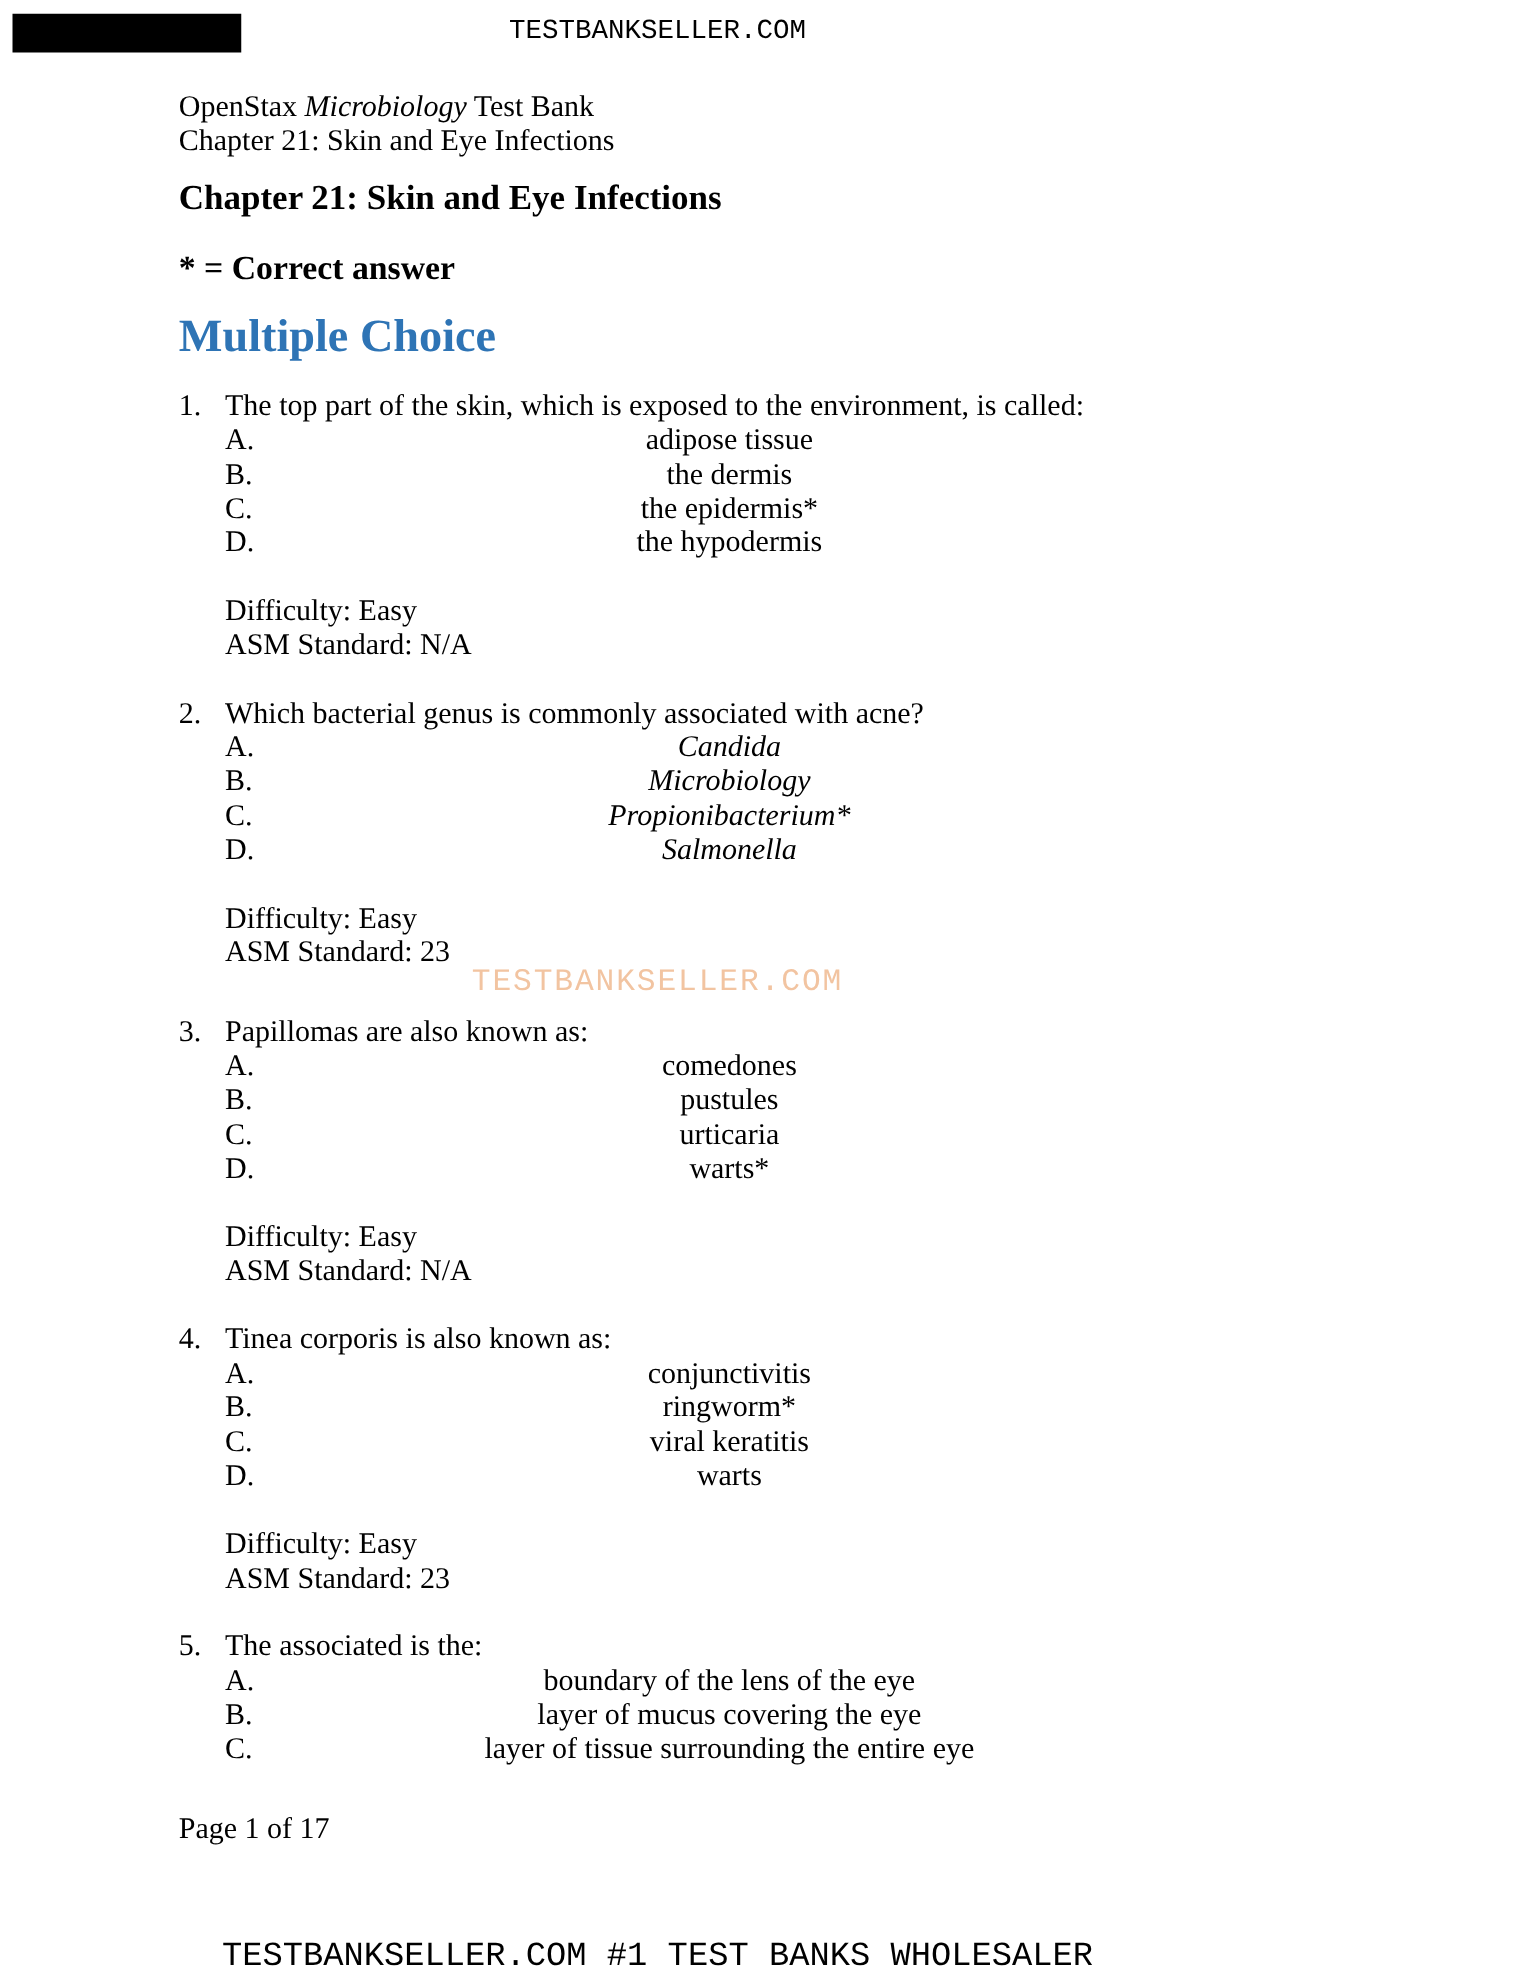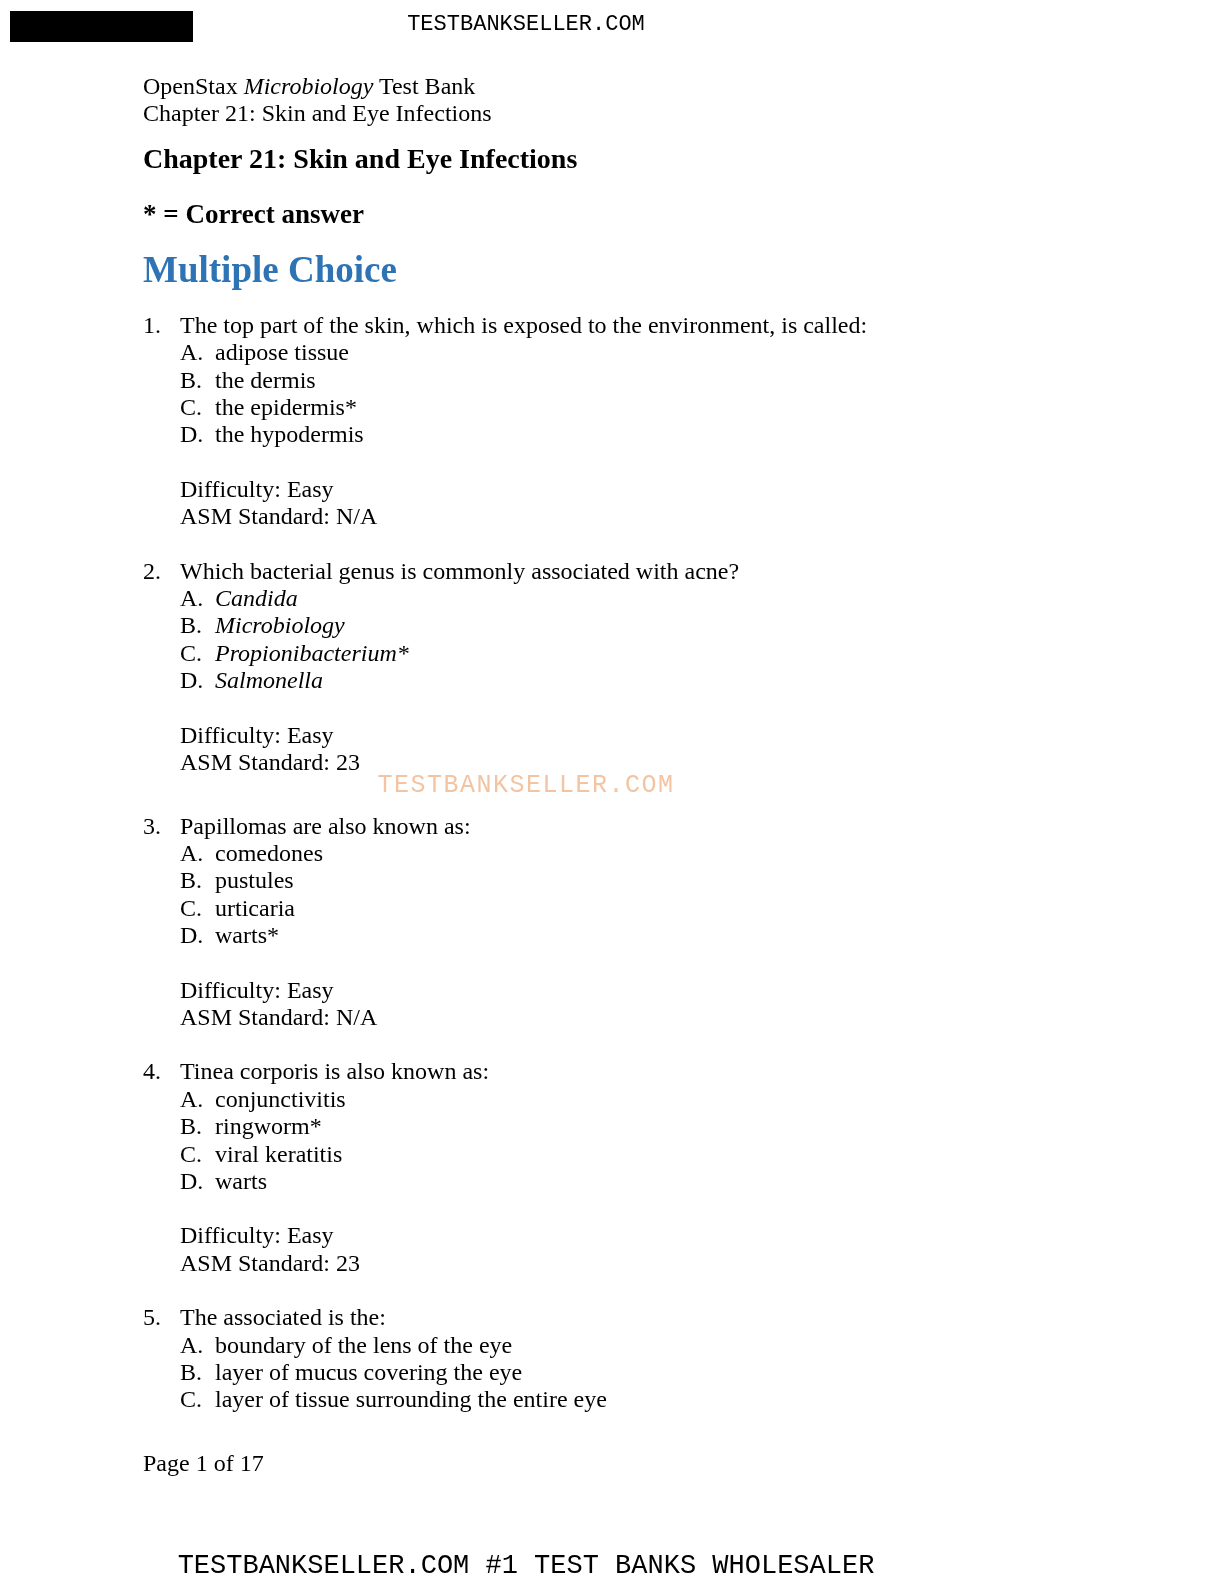--- a/index.html
+++ b/index.html
@@ -61,21 +61,21 @@
 
   .q { margin-top: 27px; }
   .q.first { margin-top: 28px; }
   .q.after-watermark { margin-top: 36px; }
   .stem { display: flex; }
   .qnum { width: 37px; flex: 0 0 37px; }
   .qtext { flex: 1; }
   .opts { padding-left: 37px; }
   .opt { display: flex; }
   .olabel { width: 35px; flex: 0 0 35px; }
-  .otext { flex: 1; }
+  .otext { flex: 1; text-align: center; }
   .opts.italic .otext { font-style: italic; }
   .meta { margin-top: 27px; padding-left: 37px; }
 
   .center-watermark {
     position: absolute;
     top: 771px; left: 0; right: 0;
     text-align: center;
     font-family: "Liberation Mono", monospace;
     font-size: 25px;
     line-height: 30px;

